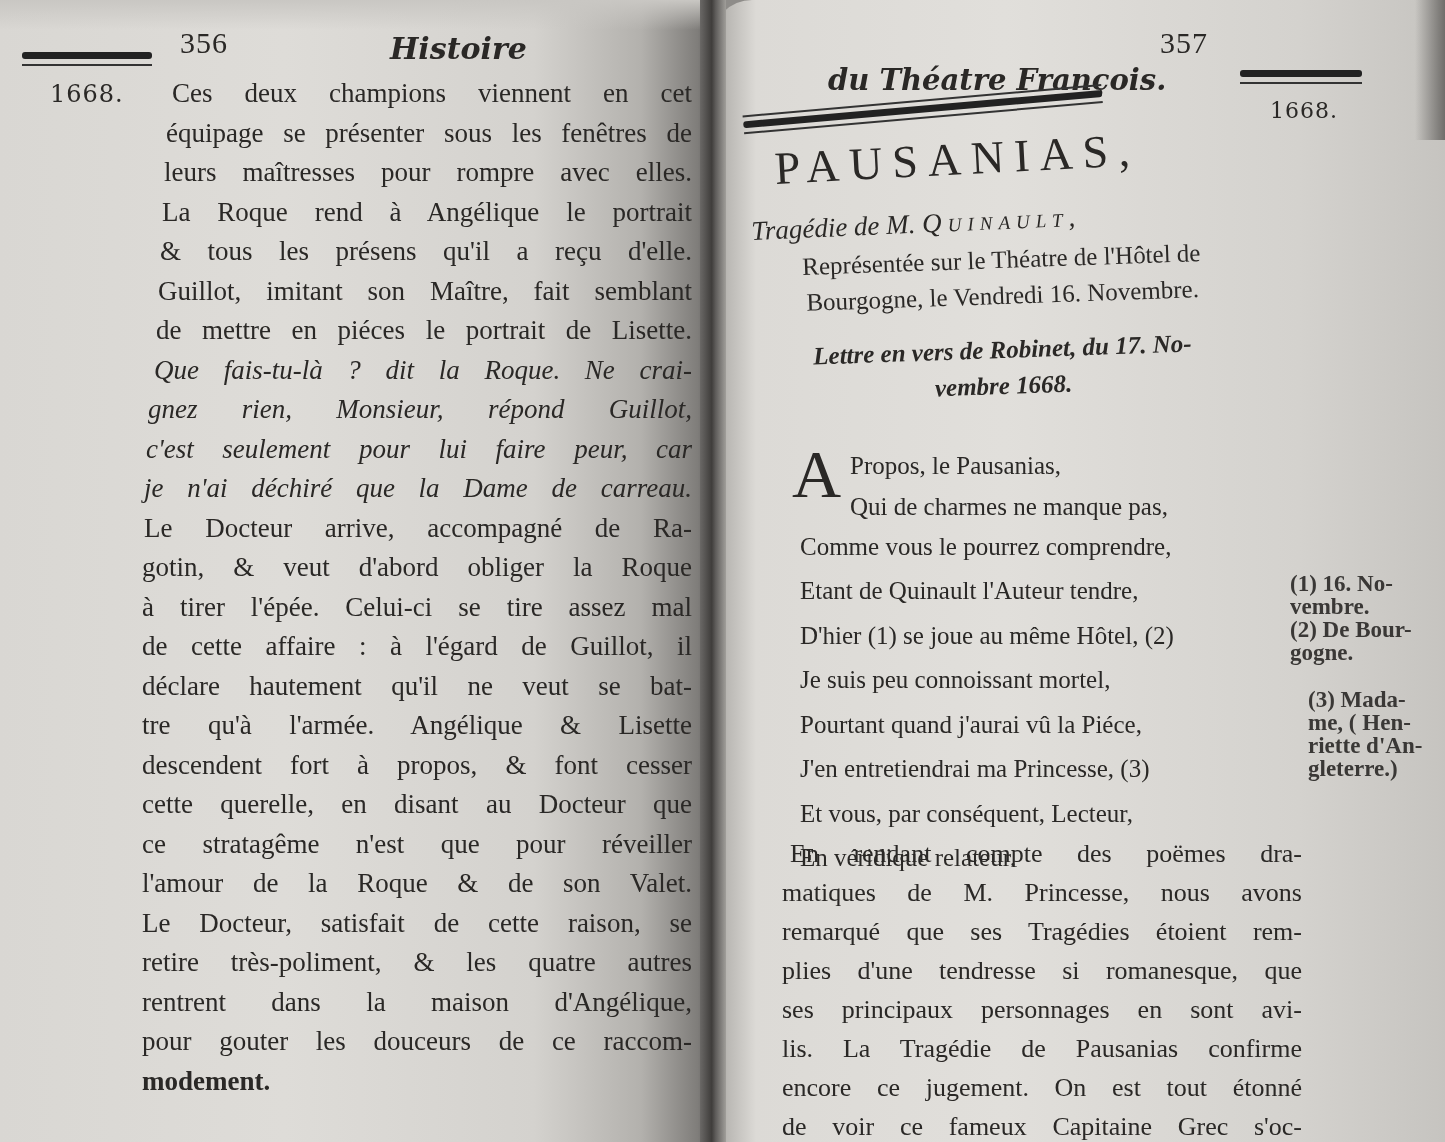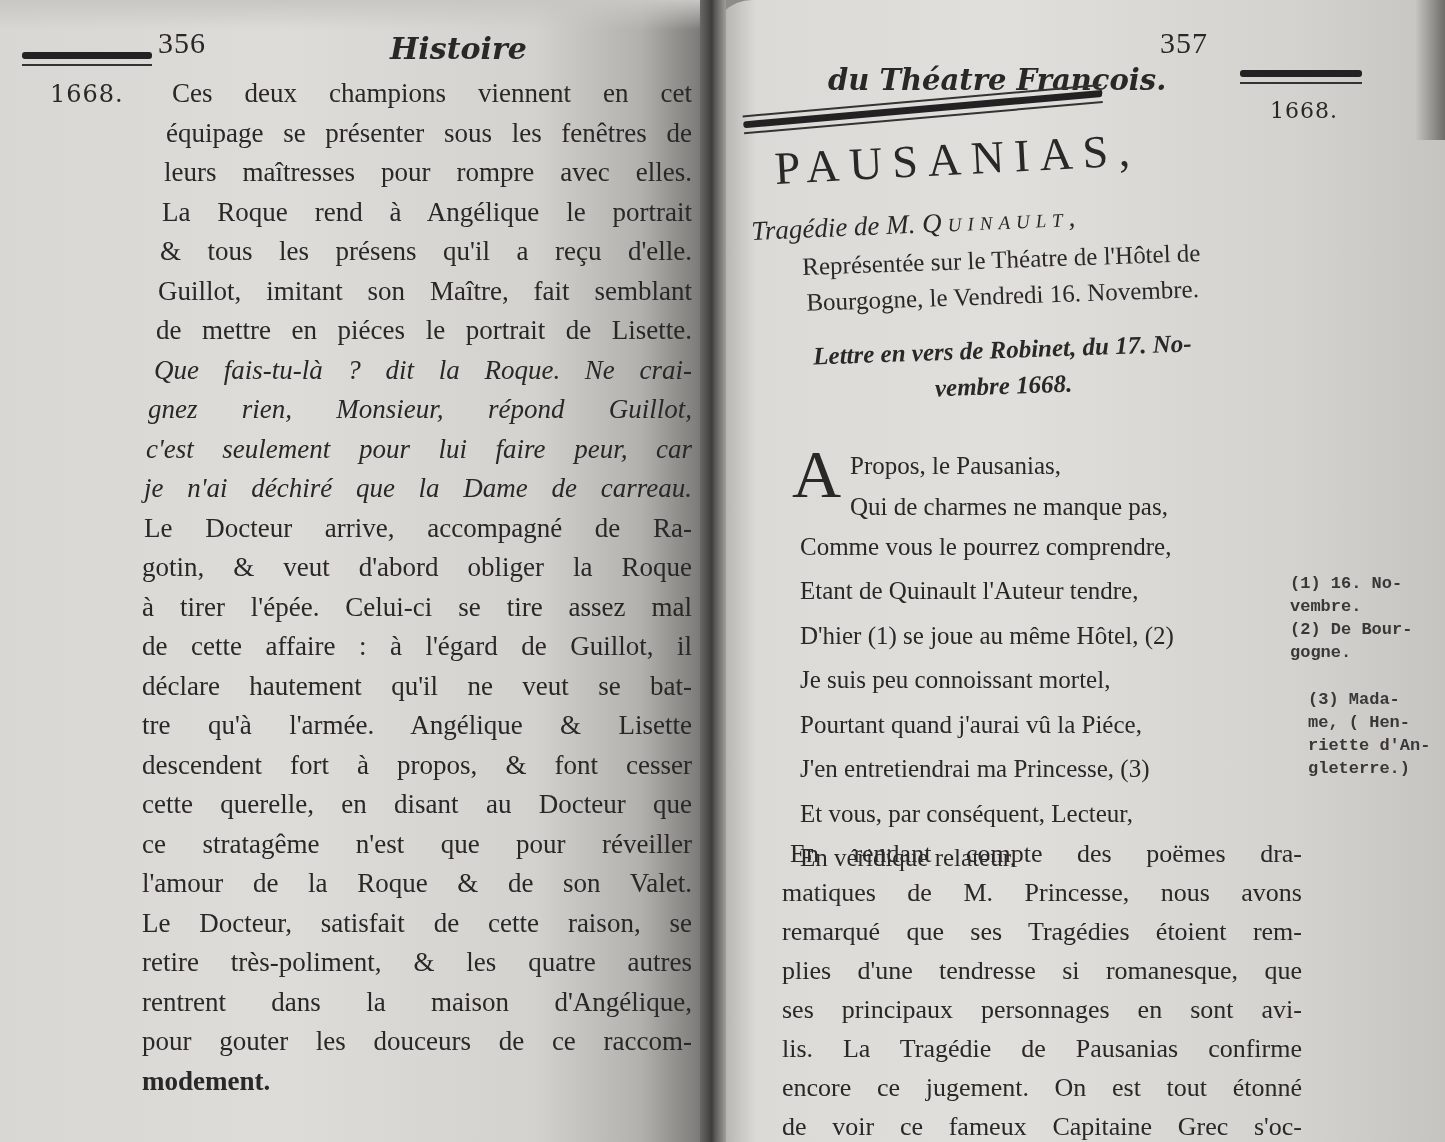--- a/index.html
+++ b/index.html
@@ -68,21 +68,21 @@
     position: absolute; font-family: "Liberation Serif", serif; font-size: 25px; line-height: 36px;
     text-align: center; white-space: nowrap;
   }
   .verse { position: absolute; left: 800px; top: 444px; }
   .verse .vline { display: block; font-family: "Liberation Serif", serif; font-size: 25px; line-height: 44.5px; white-space: nowrap; }
   .dropcap {
     position: absolute; left: 792px; top: 440px; font-size: 68px; line-height: 1;
     font-family: "Liberation Serif", serif;
   }
   .verse .first { padding-left: 50px; }
-  .notes { position: absolute; font-family: Liberation Mono, monospace; font-size: 17px; line-height: 23px; font-weight: bold; color: #3a3836; }
+  .notes { position: absolute; font-family: Liberation Serif, serif; font-size: 23px; line-height: 23px; font-weight: bold; color: #3a3836; }
   .notes .note { display: block; margin-bottom: 24px; }
   .notes .nl { display: block; white-space: nowrap; }
   .prose-right { position: absolute; left: 782px; top: 834px; width: 520px; }
   .prose-right .line { font-size: 26px; line-height: 39px; }
 </style>
 </head>
 <body>
 
 <div class="book">
 
@@ -93,21 +93,21 @@
   <div class="page page-right">
     <div class="right-edge"></div>
   </div>
 
   <div class="gutter"></div>
 
   <div class="rule-block" style="left:22px; top:52px; width:130px;">
     <div class="rule-thick"></div>
     <div class="rule-thin"></div>
   </div>
-  <div class="run-head folio" style="left:158px; top:28px;">356</div>
+  <div class="run-head folio" style="left:180px; top:28px;">356</div>
   <div class="run-head run-title" style="left:390px; top:34px;">Histoire</div>
   <div class="margin-year" style="left:50px; top:80px;">1668.</div>
 
   <div class="text-col" style="left:142px; top:74px; width:550px;">
     <span class="line" style="padding-left:30px;">Ces deux champions viennent en cet</span>
     <span class="line" style="padding-left:24px;">équipage se présenter sous les fenêtres de</span>
     <span class="line" style="padding-left:22px;">leurs maîtresses pour rompre avec elles.</span>
     <span class="line" style="padding-left:20px;">La Roque rend à Angélique le portrait</span>
     <span class="line" style="padding-left:18px;">&amp; tous les présens qu'il a reçu d'elle.</span>
     <span class="line" style="padding-left:16px;">Guillot, imitant son Maître, fait semblant</span>

